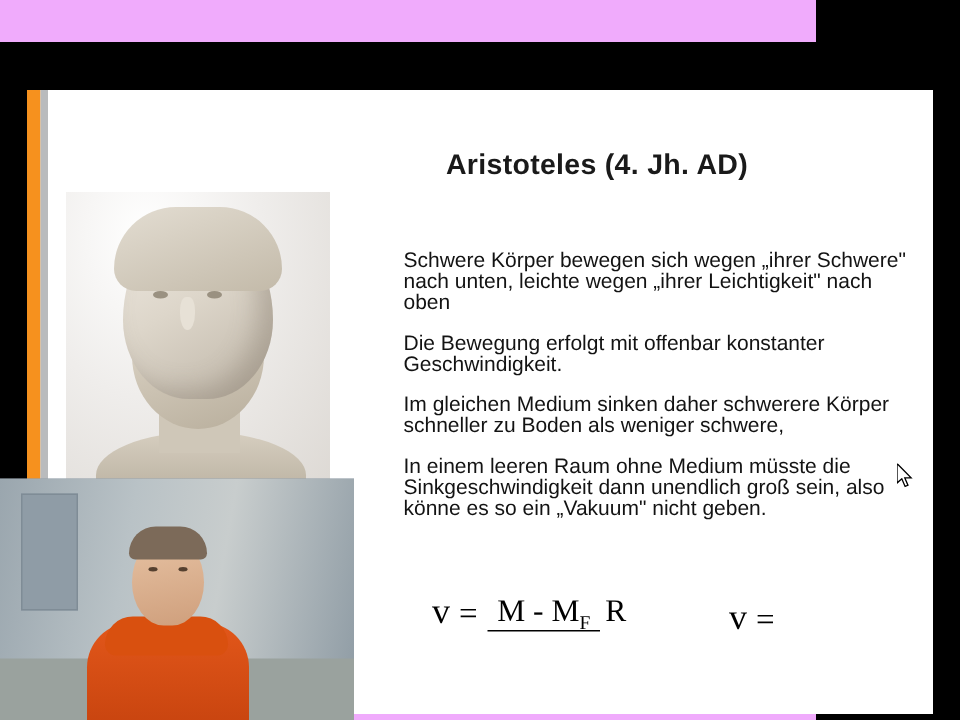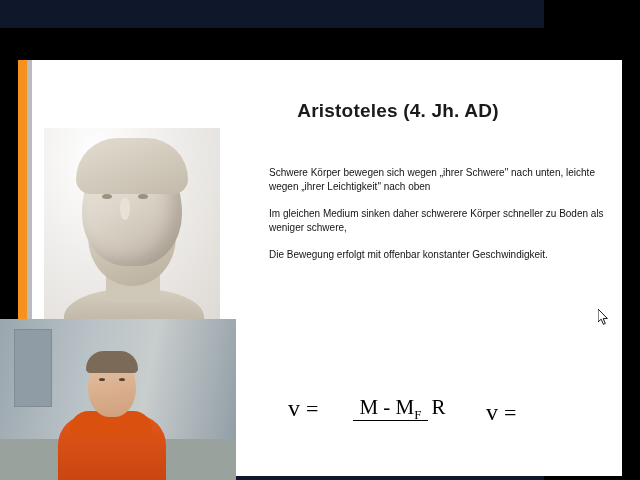--- a/index.html
+++ b/index.html
@@ -10,21 +10,21 @@
   body {
     width: 640px;
     height: 480px;
     overflow: hidden;
     font-family: "Liberation Sans", sans-serif;
   }
   #stage {
     position: relative;
     width: 544px;
     height: 480px;
-    background: #0f172a;
+    background: #f0abfc;
   }
 
   
   #video-area {
     position: absolute;
     left: 0;
     top: 28px;
     width: 640px;
     height: 424px;
     background: #000;
@@ -147,21 +147,21 @@
     background: #e7e1d6;
     border-radius: 40% 40% 50% 50%;
   }
 
   
   #body-text {
     position: absolute;
     left: 251px;
     top: 106px;
     width: 340px;
-    font-size: 10px;
+    font-size: 14px;
     line-height: 14px;
     color: #131313;
   }
   #body-text p {
     margin: 0 0 13px 0;
   }
 
   
   #formulas {
     position: absolute;
@@ -185,21 +185,20 @@
     padding-right: 6px;
   }
   .f-eq {
     font-size: 22px;
     padding-right: 7px;
   }
   .f-frac {
     display: inline-block;
     text-align: right;
     line-height: 1.05;
-    margin-left: 28px;
   }
   .f-num {
     font-size: 21px;
     padding: 0 6px 1px 6px;
     border-bottom: 1.6px solid #000;
     white-space: nowrap;
   }
   .f-den {
     font-size: 21px;
     padding-top: 2px;
@@ -301,22 +300,23 @@
         <div class="bust-shape" id="bust-beard"></div>
         <div class="bust-shape" id="bust-head"></div>
         <div class="bust-shape" id="bust-hair"></div>
         <div class="bust-shape" id="bust-nose"></div>
         <div class="bust-shape" id="bust-eye-l"></div>
         <div class="bust-shape" id="bust-eye-r"></div>
       </div>
 
       <div id="body-text">
         <p>Schwere Körper bewegen sich wegen „ihrer Schwere" nach unten, leichte wegen „ihrer Leichtigkeit" nach oben</p>
+        <p>Die Bewegung erfolgt mit offenbar konstanter Geschwindigkeit.</p>
         <p>Im gleichen Medium sinken daher schwerere Körper schneller zu Boden als weniger schwere,</p>
-        <p>Die Bewegung erfolgt mit offenbar konstanter Geschwindigkeit.</p>
+        <p>In einem leeren Raum ohne Medium müsste die Sinkgeschwindigkeit dann unendlich groß sein, also könne es so ein „Vakuum" nicht geben.</p>
       </div>
 
       <div id="formulas">
 
         <div class="formula" id="formula-left">
           <span class="f-var">v</span>
           <span class="f-eq">=</span>
           <span class="f-frac">
             <span class="f-num"><span>M - M</span><span class="f-sub">F</span></span>
             <span class="f-den">R</span>

